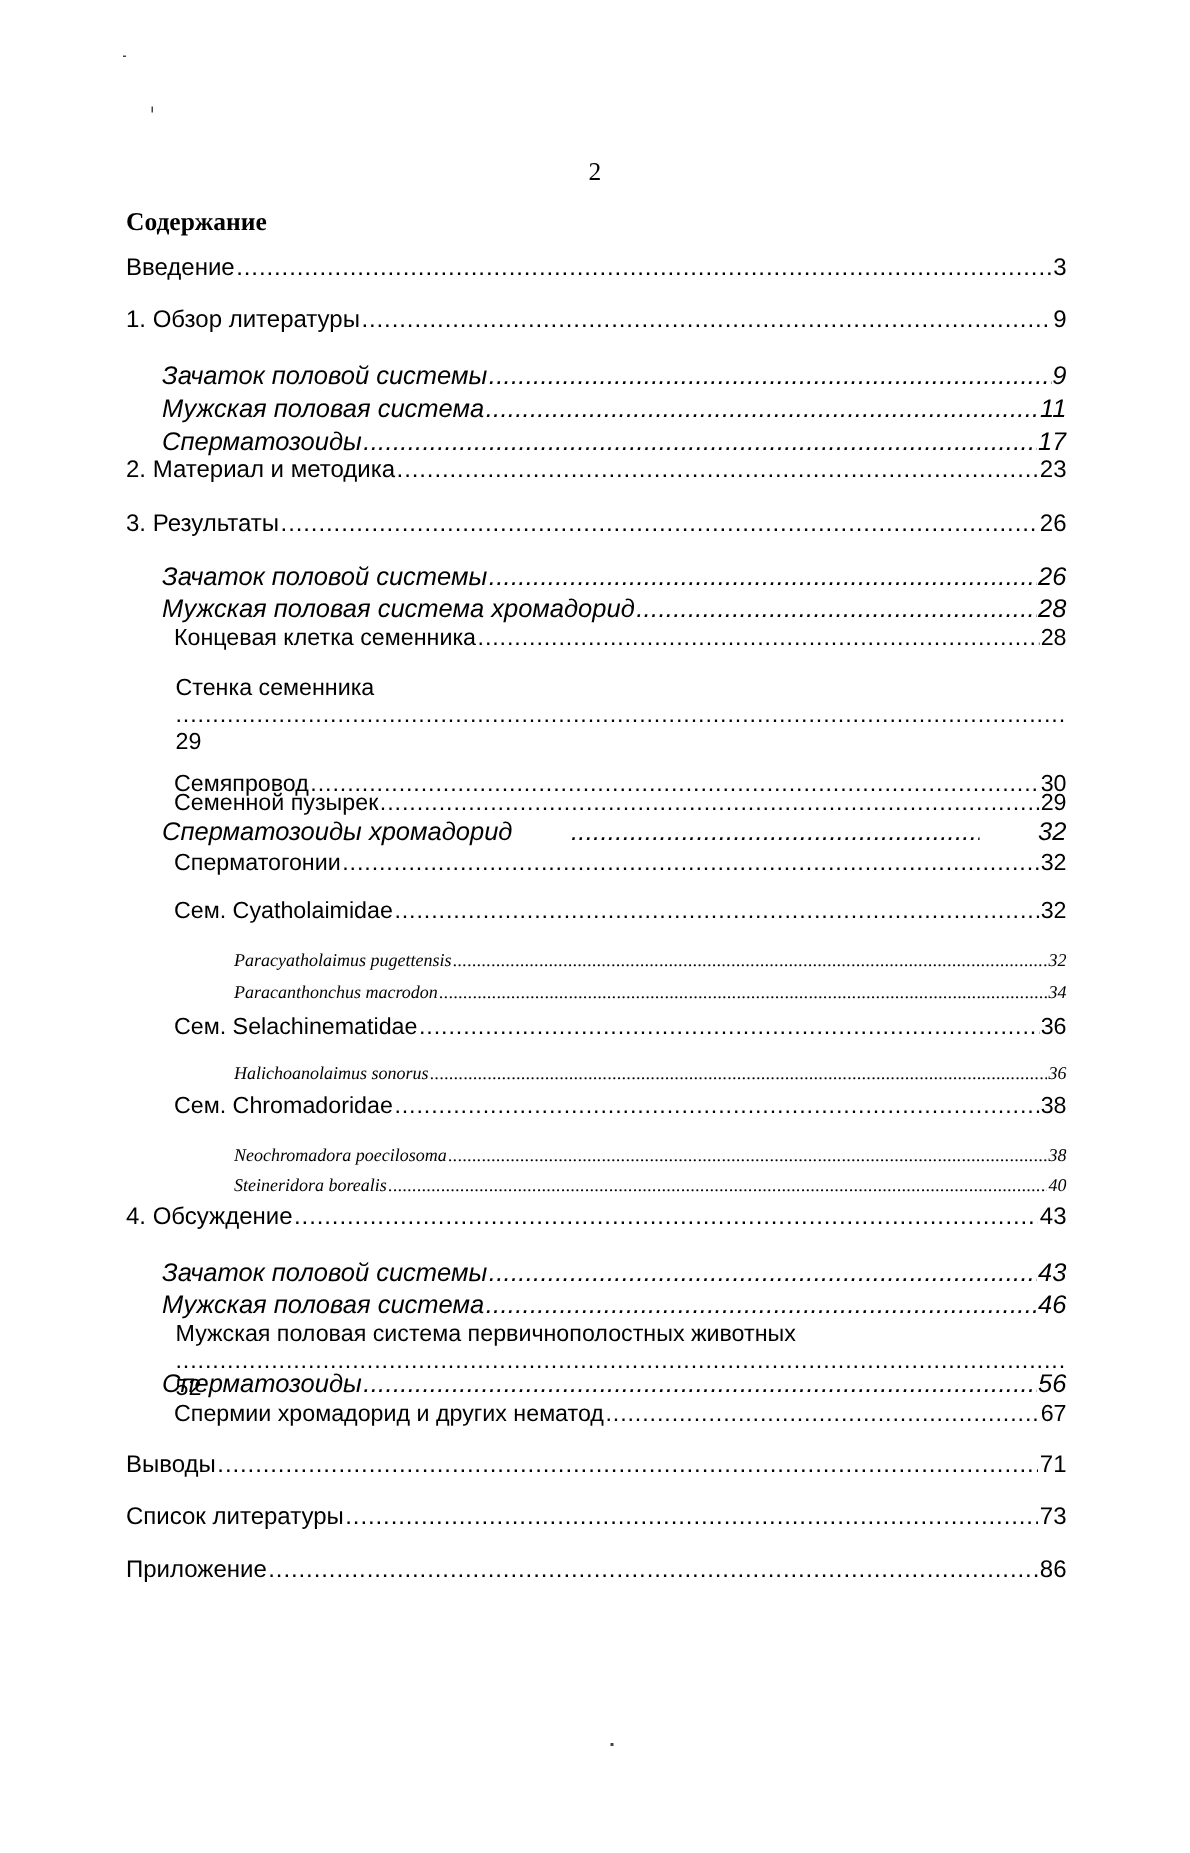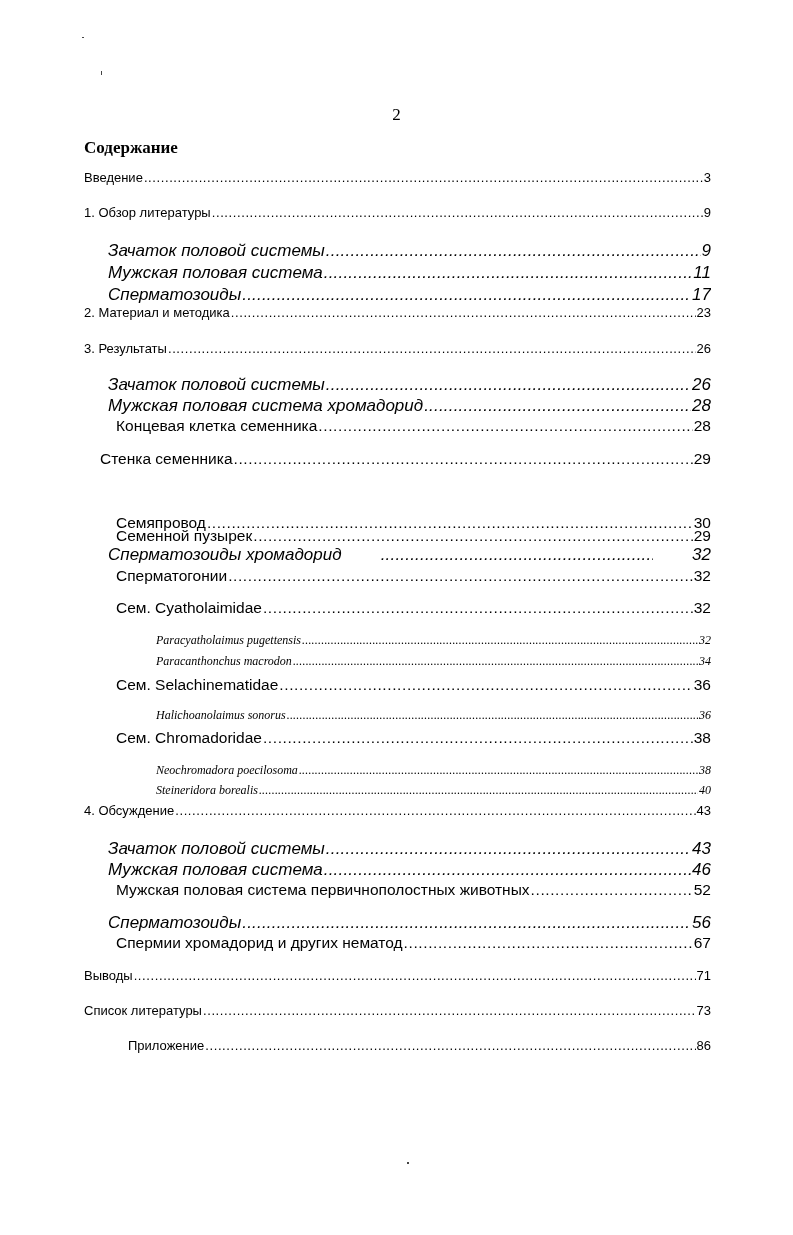--- a/index.html
+++ b/index.html
@@ -20,21 +20,21 @@
     }
     .row .label { flex: 0 0 auto; }
     .row .leader {
       flex: 1 1 auto; overflow: hidden; white-space: nowrap; margin: 0 1px;
     }
     .row .leader::before {
       content: "....................................................................................................................................................................................................................................................";
       letter-spacing: 0.6px;
     }
     .row .page { flex: 0 0 auto; text-align: right; }
-    .lvl0 { font-family: "Liberation Sans", sans-serif; font-size: 13px; }
+    .lvl0 { font-family: "Liberation Sans", sans-serif; font-size: 16px; }
     .lvl1 { font-family: "Liberation Sans", sans-serif; font-size: 17px; font-style: italic; }
     .lvl2 { font-family: "Liberation Sans", sans-serif; font-size: 15.5px; }
     .lvl3 { font-family: "Liberation Serif", serif; font-size: 12px; font-style: italic; }
     .lvl1 .leader::before, .lvl3 .leader::before { letter-spacing: 0.2px; }
   </style>
 </head>
 <body>
 
 <div class="speck" style="left:82px;top:37px;width:2px;height:1px;"></div>
 <div class="speck" style="left:101px;top:71px;width:1px;height:4px;"></div>
@@ -87,21 +87,21 @@
     <div class="row lvl1" style="top: 396px; left: 108px;">
       <span class="label">Мужская половая система хромадорид</span>
       <span class="leader"></span>
       <span class="page">28</span>
     </div>
     <div class="row lvl2" style="top: 417px; left: 116px;">
       <span class="label">Концевая клетка семенника</span>
       <span class="leader"></span>
       <span class="page">28</span>
     </div>
-    <div class="row lvl2" style="top: 450px; left: 100px;">
+    <div class="row lvl2" style="top: 450px; left: 116px; flex-direction: column;">
       <span class="label">Стенка семенника</span>
       <span class="leader"></span>
       <span class="page">29</span>
     </div>
     <div class="row lvl2" style="top: 483px; left: 116px; margin-top: 44px;">
       <span class="label">Семенной пузырек</span>
       <span class="leader"></span>
       <span class="page">29</span>
     </div>
     <div class="row lvl2" style="top: 514px; left: 116px;">
@@ -167,21 +167,21 @@
     <div class="row lvl1" style="top: 839px; left: 108px;">
       <span class="label">Зачаток половой системы</span>
       <span class="leader"></span>
       <span class="page">43</span>
     </div>
     <div class="row lvl1" style="top: 860px; left: 108px;">
       <span class="label">Мужская половая система</span>
       <span class="leader"></span>
       <span class="page">46</span>
     </div>
-    <div class="row lvl2" style="top: 881px; left: 116px;">
+    <div class="row lvl2" style="top: 881px; left: 116px; flex-direction: column;">
       <span class="label">Мужская половая система первичнополостных животных</span>
       <span class="leader"></span>
       <span class="page">52</span>
     </div>
     <div class="row lvl1" style="top: 913px; left: 108px;">
       <span class="label">Сперматозоиды</span>
       <span class="leader"></span>
       <span class="page">56</span>
     </div>
     <div class="row lvl2" style="top: 934px; left: 116px;">
@@ -192,18 +192,18 @@
     <div class="row lvl0" style="top: 968px; left: 84px;">
       <span class="label">Выводы</span>
       <span class="leader"></span>
       <span class="page">71</span>
     </div>
     <div class="row lvl0" style="top: 1003px; left: 84px;">
       <span class="label">Список литературы</span>
       <span class="leader"></span>
       <span class="page">73</span>
     </div>
-    <div class="row lvl0" style="top: 1038px; left: 84px; margin-left: 44px;">
+    <div class="row lvl0" style="top: 1038px; left: 84px;">
       <span class="label">Приложение</span>
       <span class="leader"></span>
       <span class="page">86</span>
     </div>
   </div>
 
 </body></html>

